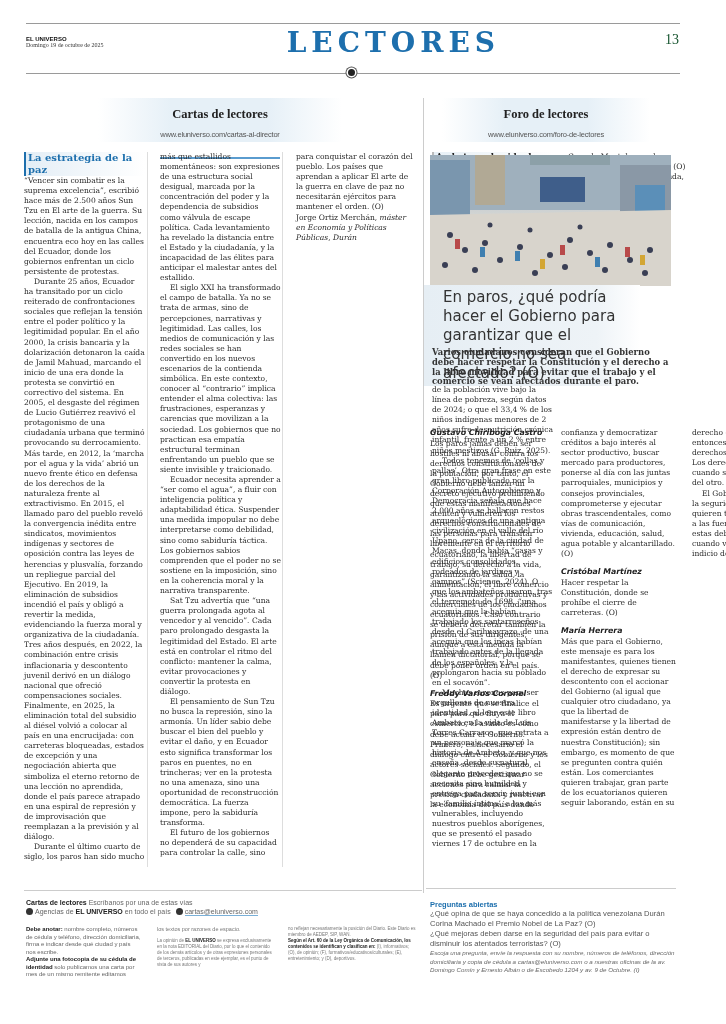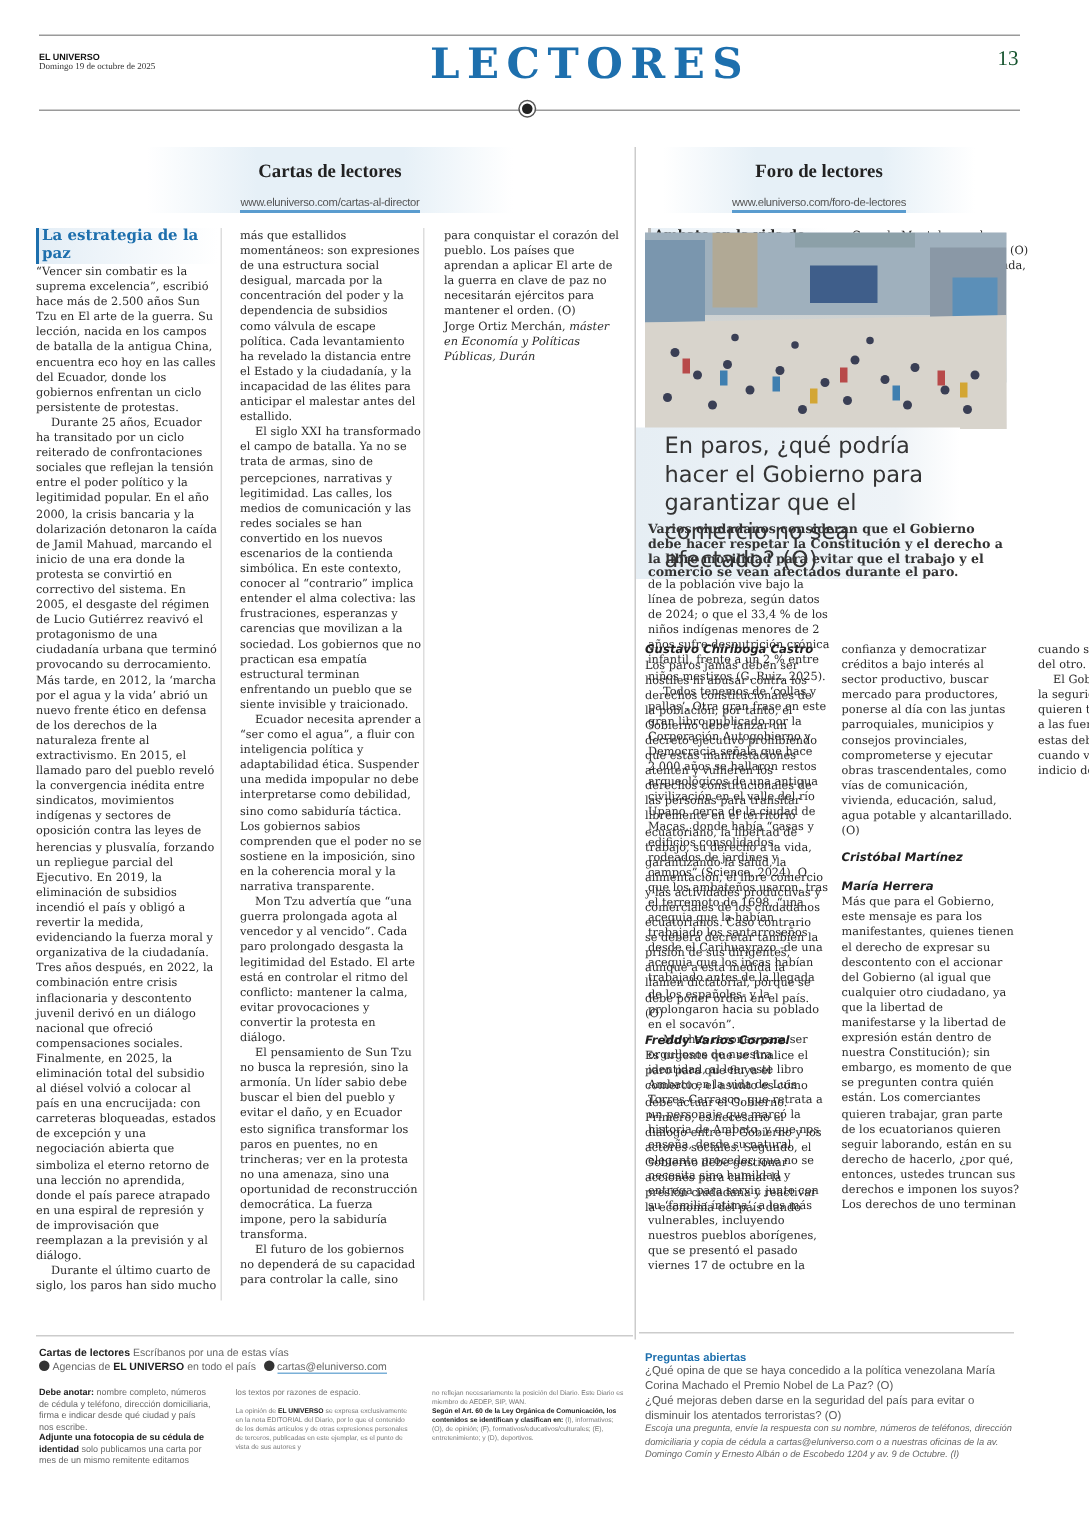--- a/index.html
+++ b/index.html
@@ -7,21 +7,21 @@
 body{position:relative;font-family:"DejaVu Serif",serif;color:#222}
 .abs{position:absolute}
 .masthead-line{position:absolute;left:26px;width:654px;height:1px;background:#9a9a9a}
 .brand{position:absolute;left:26px;top:36px;font-family:"Liberation Sans",sans-serif;font-size:6px;font-weight:bold;line-height:7px;color:#111}
 .date{position:absolute;left:26px;top:42px;font-family:"Liberation Serif",serif;font-size:6px;color:#333}
 .section-title{position:absolute;left:230px;top:26px;width:270px;text-align:right;font-family:"DejaVu Serif",serif;font-weight:bold;font-size:28px;letter-spacing:5px;color:#1d6fad}
 .pagenum{position:absolute;left:665px;top:32px;font-family:"Liberation Serif",serif;font-size:14px;color:#14532d}
 .dot{position:absolute;left:348px;top:69px;width:7px;height:7px;border-radius:50%;background:#222;box-shadow:0 0 0 1.5px #fff,0 0 0 2.5px #555}
 .head-box{position:absolute;top:98px;height:44px;background:linear-gradient(90deg,#fff 0%,#e6f0f7 30%,#e6f0f7 70%,#fff 100%);text-align:center}
 .head-box .t{font-family:"Liberation Serif",serif;font-weight:bold;font-size:12.5px;color:#222;margin-top:9px}
-.head-box .u{display:inline-block;font-family:"Liberation Sans",sans-serif;font-size:7.5px;color:#555;border-bottom:2px solid #5a9ccf;padding-bottom:1px;letter-spacing:-0.2px}
+.head-box .u{display:inline-block;font-family:"Liberation Sans",sans-serif;font-size:7.5px;color:#555;border-bottom:2px solid #5a9ccf;padding-bottom:18px;letter-spacing:-0.2px}
 .vsep{position:absolute;width:1px;background:#ccc}
 .ltitle{font-family:"DejaVu Serif",serif;font-weight:bold;color:#1d6fad;font-size:10px;line-height:12px;background:linear-gradient(90deg,#e4eef6,#fff);padding-left:2px;border-left:2px solid #1d6fad}
 .ltitle2{font-family:"DejaVu Serif",serif;font-weight:bold;color:#222;font-size:8.6px;line-height:10.5px;background:linear-gradient(90deg,#e8f0f6,#fff);padding-left:2px;border-left:2px solid #bbb}
 .sig b{font-weight:normal}
 .sig i{font-style:italic}
 .photo{position:absolute;left:430px;top:155px;width:241px;height:131px;overflow:hidden;background:linear-gradient(180deg,#a9b7c2 0%,#c6ccd0 35%,#dcdcd6 55%,#c9c3bb 100%)}
 .question{position:absolute;left:424px;top:285px;width:216px;padding:3px 19px;background:linear-gradient(90deg,#e6eef4,#eef3f7 80%,#fff);font-family:"DejaVu Sans",sans-serif;font-weight:400;font-size:15px;line-height:19px;color:#333}
 .lead{position:absolute;left:432px;top:348px;width:240px;font-family:"DejaVu Serif",serif;font-weight:bold;font-size:8.4px;line-height:9.8px;color:#333}
 .fname{font-family:"DejaVu Sans",sans-serif;font-weight:bold;font-style:italic;font-size:7.8px;color:#222;line-height:10.5px}
 .gap{height:8px}
@@ -65,21 +65,21 @@
 .flow1 .brk{break-before:column}
 </style>
 
 <div class="flow1">
   <div class="ltitle">La estrategia de la paz</div>
   <p class="noi">“Vencer sin combatir es la suprema excelencia”, escribió hace más de 2.500 años Sun Tzu en El arte de la guerra. Su lección, nacida en los campos de batalla de la antigua China, encuentra eco hoy en las calles del Ecuador, donde los gobiernos enfrentan un ciclo persistente de protestas.</p>
   <p>Durante 25 años, Ecuador ha transitado por un ciclo reiterado de confrontaciones sociales que reflejan la tensión entre el poder político y la legitimidad popular. En el año 2000, la crisis bancaria y la dolarización detonaron la caída de Jamil Mahuad, marcando el inicio de una era donde la protesta se convirtió en correctivo del sistema. En 2005, el desgaste del régimen de Lucio Gutiérrez reavivó el protagonismo de una ciudadanía urbana que terminó provocando su derrocamiento. Más tarde, en 2012, la ‘marcha por el agua y la vida’ abrió un nuevo frente ético en defensa de los derechos de la naturaleza frente al extractivismo. En 2015, el llamado paro del pueblo reveló la convergencia inédita entre sindicatos, movimientos indígenas y sectores de oposición contra las leyes de herencias y plusvalía, forzando un repliegue parcial del Ejecutivo. En 2019, la eliminación de subsidios incendió el país y obligó a revertir la medida, evidenciando la fuerza moral y organizativa de la ciudadanía. Tres años después, en 2022, la combinación entre crisis inflacionaria y descontento juvenil derivó en un diálogo nacional que ofreció compensaciones sociales. Finalmente, en 2025, la eliminación total del subsidio al diésel volvió a colocar al país en una encrucijada: con carreteras bloqueadas, estados de excepción y una negociación abierta que simboliza el eterno retorno de una lección no aprendida, donde el país parece atrapado en una espiral de represión y de improvisación que reemplazan a la previsión y al diálogo.</p>
   <p>Durante el último cuarto de siglo, los paros han sido mucho más que estallidos momentáneos: son expresiones de una estructura social desigual, marcada por la concentración del poder y la dependencia de subsidios como válvula de escape política. Cada levantamiento ha revelado la distancia entre el Estado y la ciudadanía, y la incapacidad de las élites para anticipar el malestar antes del estallido.</p>
   <p>El siglo XXI ha transformado el campo de batalla. Ya no se trata de armas, sino de percepciones, narrativas y legitimidad. Las calles, los medios de comunicación y las redes sociales se han convertido en los nuevos escenarios de la contienda simbólica. En este contexto, conocer al “contrario” implica entender el alma colectiva: las frustraciones, esperanzas y carencias que movilizan a la sociedad. Los gobiernos que no practican esa empatía estructural terminan enfrentando un pueblo que se siente invisible y traicionado.</p>
   <p>Ecuador necesita aprender a “ser como el agua”, a fluir con inteligencia política y adaptabilidad ética. Suspender una medida impopular no debe interpretarse como debilidad, sino como sabiduría táctica. Los gobiernos sabios comprenden que el poder no se sostiene en la imposición, sino en la coherencia moral y la narrativa transparente.</p>
-  <p>Mon Tzu advertía que “una guerra prolongada agota al vencedor y al vencido”. Cada paro prolongado desgasta la legitimidad del Estado. El arte está en controlar el ritmo del conflicto: mantener la calma, evitar provocaciones y convertir la protesta en diálogo.</p>
+  <p>Sat Tzu advertía que “una guerra prolongada agota al vencedor y al vencido”. Cada paro prolongado desgasta la legitimidad del Estado. El arte está en controlar el ritmo del conflicto: mantener la calma, evitar provocaciones y convertir la protesta en diálogo.</p>
   <p>El pensamiento de Sun Tzu no busca la represión, sino la armonía. Un líder sabio debe buscar el bien del pueblo y evitar el daño, y en Ecuador esto significa transformar los paros en puentes, no en trincheras; ver en la protesta no una amenaza, sino una oportunidad de reconstrucción democrática. La fuerza impone, pero la sabiduría transforma.</p>
   <p>El futuro de los gobiernos no dependerá de su capacidad para controlar la calle, sino para conquistar el corazón del pueblo. Los países que aprendan a aplicar El arte de la guerra en clave de paz no necesitarán ejércitos para mantener el orden. (O)</p>
   <div class="sig">
     <b>Jorge Ortiz Merchán,</b>
     <i>máster en Economía y Políticas Públicas, Durán</i>
   </div>
   <div class="brk">
     <div class="ltitle2">Ambato en la vida de Luis Torres Carrasco</div>
     <p class="noi">“Resulta incomprensible que haya personas que desprecien los usos, el quichua y la cultura misma de las comunidades indígenas, olvidándose que son elementos constitutivos de la nación”, señalaba el “alcalde de la modernización”, Luis Torres Carrasco (L. F. Torres, 2025).</p>
     <p>En medio de los desencuentros que hoy se vive entre el Gobierno nacional y aquellos pueblos y comunidades del país con demandas inveteradas, urge un diálogo con respuestas e indicadores concretos. Entre los problemas que necesitan la atención de nuestras autoridades están que el 28 % de la población vive bajo la línea de pobreza, según datos de 2024; o que el 33,4 % de los niños indígenas menores de 2 años sufre desnutrición crónica infantil, frente a un 2 % entre niños mestizos (G. Ruiz, 2025).</p>
@@ -149,20 +149,21 @@
 .flow2 p.ind{text-indent:10px}
 </style>
 <div class="flow2">
   <div class="fname">Gustavo Chiriboga Castro</div>
   <p>Los paros jamás deben ser hostiles ni abusar contra los derechos constitucionales de la población, por tanto, el Gobierno debe lanzar un decreto ejecutivo prohibiendo que estas manifestaciones atenten y vulneren los derechos constitucionales de las personas para transitar libremente en el territorio ecuatoriano, la libertad de trabajo, su derecho a la vida, garantizando la salud, la alimentación, el libre comercio y las actividades productivas y comerciales de los ciudadanos ecuatorianos. Caso contrario se deberá decretar también la prisión de sus dirigentes, aunque a esta medida la llamen dictatorial, porque se debe poner orden en el país. (O)</p>
   <div class="gap"></div>
   <div class="fname">Freddy Varios Coronel</div>
   <p>Es urgente que se finalice el paro para que fluya el comercio, el asunto es cómo debe actuar el Gobierno. Primero, es necesario el diálogo entre el Gobierno y los actores sociales. Segundo, el Gobierno debe gestionar acciones para calmar la presión ciudadana y reactivar la economía del país dando confianza y democratizar créditos a bajo interés al sector productivo, buscar mercado para productores, ponerse al día con las juntas parroquiales, municipios y consejos provinciales, comprometerse y ejecutar obras trascendentales, como vías de comunicación, vivienda, educación, salud, agua potable y alcantarillado. (O)</p>
   <div class="gap"></div>
   <div class="fname">Cristóbal Martínez</div>
+  <p>Hacer respetar la Constitución, donde se prohíbe el cierre de carreteras. (O)</p>
   <div class="gap"></div>
   <div class="fname">María Herrera</div>
   <p>Más que para el Gobierno, este mensaje es para los manifestantes, quienes tienen el derecho de expresar su descontento con el accionar del Gobierno (al igual que cualquier otro ciudadano, ya que la libertad de manifestarse y la libertad de expresión están dentro de nuestra Constitución); sin embargo, es momento de que se pregunten contra quién están. Los comerciantes quieren trabajar, gran parte de los ecuatorianos quieren seguir laborando, están en su derecho de hacerlo, ¿por qué, entonces, ustedes truncan sus derechos e imponen los suyos? Los derechos de uno terminan cuando se inician los derechos del otro.</p>
   <p class="ind">El Gobierno debe garantizar la seguridad de quienes sí quieren trabajar desplegando a las fuerzas del orden, pero estas deben solo responder cuando vean que haya algún indicio de violencia. (O)</p>
 </div>
 
 <div class="hline" style="left:24px;top:890px;width:398px"></div>
 <div class="hline" style="left:426px;top:888px;width:250px"></div>
 
 <div class="foot" style="left:26px;top:898px;width:390px;font-size:7px;line-height:9px">
@@ -187,16 +188,16 @@
   <span>se expresa exclusivamente en la nota EDITORIAL del Diario, por lo que el contenido de los demás artículos y de otras expresiones personales de terceros, publicadas en este ejemplar, es el punto de vista de sus autores y</span>
 </div>
 <div class="foot tiny" style="left:288px;top:926px;width:128px">
   <span>no reflejan necesariamente la posición del Diario. Este Diario es miembro de AEDEP, SIP, WAN.</span><br>
   <b>Según el Art. 60 de la Ley Orgánica de Comunicación, los contenidos se identifican y clasifican en:</b>
   <span>(I), informativos; (O), de opinión; (F), formativos/educativos/culturales; (E), entretenimiento; y (D), deportivos.</span>
 </div>
 
 <div class="abs" style="left:430px;top:900px;width:250px">
   <div class="preg-title">Preguntas abiertas</div>
-  <div class="preg">¿Qué opina de que se haya concedido a la política venezolana María Corina Machado el Premio Nobel de La Paz? (O)</div>
+  <div class="preg">¿Qué opina de que se haya concedido a la política venezolana Durán Corina Machado el Premio Nobel de La Paz? (O)</div>
   <div class="preg">¿Qué mejoras deben darse en la seguridad del país para evitar o disminuir los atentados terroristas? (O)</div>
   <div class="preg-note">Escoja una pregunta, envíe la respuesta con su nombre, números de teléfonos, dirección domiciliaria y copia de cédula a cartas@eluniverso.com o a nuestras oficinas de la av. Domingo Comín y Ernesto Albán o de Escobedo 1204 y av. 9 de Octubre. (I)</div>
 </div>
 
 </body></html>

